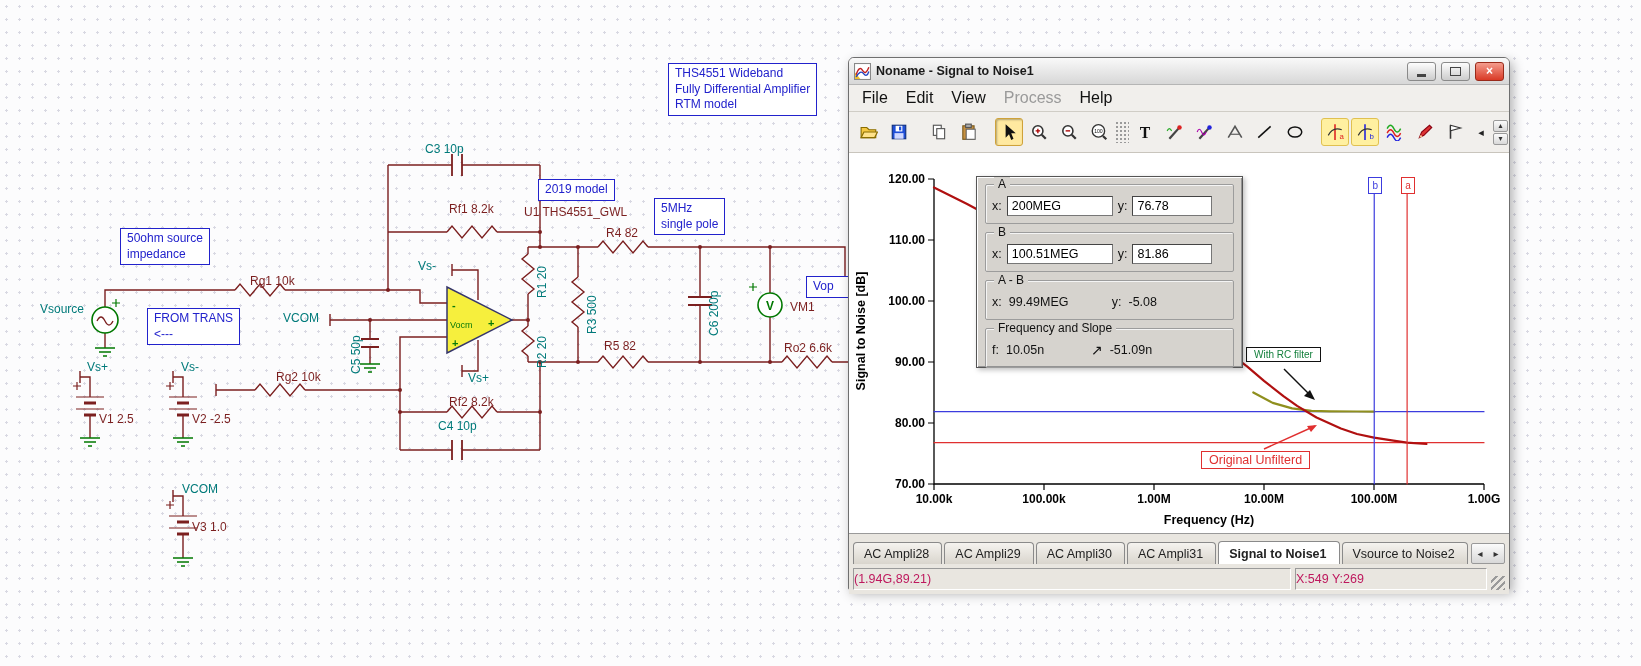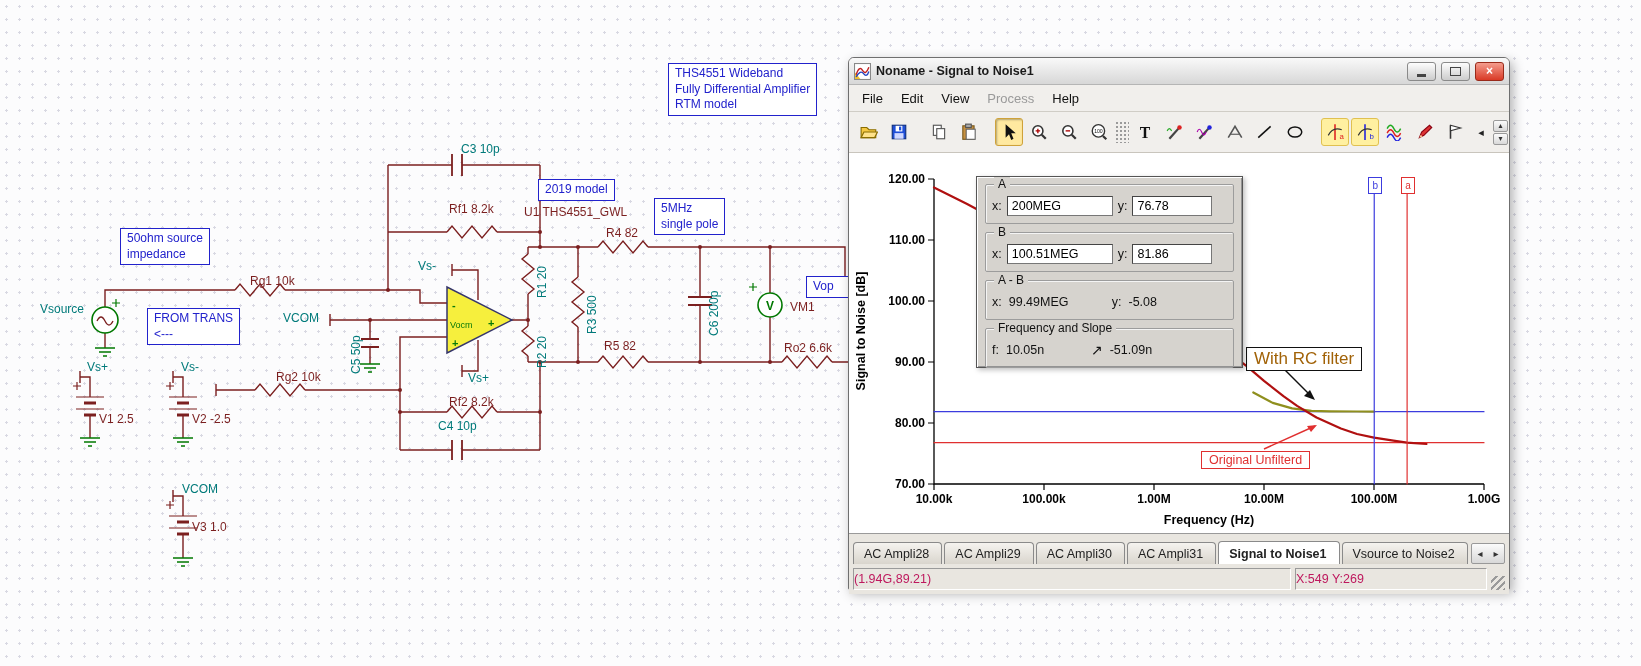--- a/index.html
+++ b/index.html
@@ -23,21 +23,21 @@
     background:linear-gradient(#f9f9f9,#d7d7d7);border-bottom:1px solid #b5b5b5;border-radius:5px 5px 0 0;}
   .titlebar .title{font-size:12.5px;font-weight:bold;color:#1a1a1a;flex:1;}
   .winbtn{width:27px;height:17px;border:1px solid #8a8a8a;border-radius:3px;
     background:linear-gradient(#fdfdfd,#cccccc);display:flex;align-items:center;justify-content:center;}
   .winbtn.close{background:linear-gradient(#f49c8d,#d93a26);border-color:#992a1a;color:#fff;
     font-size:12px;font-weight:bold;line-height:1;}
   .glyph-min{width:9px;height:3px;background:#444;margin-top:8px;}
   .glyph-max{width:9px;height:7px;border:1.5px solid #444;}
   .menubar{height:26px;flex:0 0 26px;display:flex;align-items:center;background:#f1efec;
     border-bottom:1px solid #d0cdc6;padding-left:4px;}
-  .menu-item{font-size:13px;color:#111;padding:4px 9px;}
+  .menu-item{font-size:16px;color:#111;padding:4px 9px;}
   .menu-item.disabled{color:#9a9a9a;}
   .toolbar{height:40px;flex:0 0 40px;display:flex;align-items:center;background:#f1efec;
     border-bottom:1px solid #c9c5bd;padding:0 6px;gap:2px;}
   .tb-btn{width:26px;height:26px;display:flex;align-items:center;justify-content:center;
     border:1px solid transparent;border-radius:3px;flex:0 0 26px;}
   .tb-btn.active{background:#ffe9a0;border-color:#cfa23a;box-shadow:inset 1px 1px 2px rgba(0,0,0,.3);}
   .tb-btn.lit{background:#fff0a0;border-color:#e0c050;}
   .tb-gap{width:8px;flex:0 0 8px;}
   .grid-sep{width:14px;height:22px;flex:0 0 14px;
     background-image:radial-gradient(#9a9a9a .8px,transparent 1px);background-size:4px 4px;}
@@ -47,21 +47,21 @@
     background:linear-gradient(#fbfbfb,#d8d8d8);border-radius:2px;padding:0;color:#333;}
   
   .chart-area{position:relative;flex:0 0 380px;height:380px;background:#fff;border-bottom:1px solid #9a9a9a;overflow:hidden;}
   .plot-text{font-family:"Liberation Sans",sans-serif;font-size:12px;font-weight:bold;fill:#000;}
   .axis-title{font-family:"Liberation Sans",sans-serif;font-size:12.5px;font-weight:bold;fill:#000;}
   .flag{position:absolute;top:24px;width:12px;height:15px;background:#fff;font-size:10px;
     line-height:15px;text-align:center;}
   .flag.b{border:1px solid var(--cursor_blue);color:var(--cursor_blue);}
   .flag.a{border:1px solid var(--cursor_red);color:var(--cursor_red);}
   .rc-box{position:absolute;left:397px;top:194px;border:1.5px solid #111;background:#fff;
-    color:#a16207;font-size:17px;padding:1px 7px;}
+    color:#15803d;font-size:10px;padding:1px 7px;}
   .orig-box{position:absolute;left:352px;top:298px;border:1.5px solid var(--cursor_red);background:#fff;
     color:var(--cursor_red);font-size:12.5px;padding:1px 7px;}
   
   .cursor-panel{position:absolute;left:127px;top:23px;width:267px;height:192px;background:#d6d3ce;
     border:1px solid #555;box-shadow:inset 1px 1px 0 #fff,inset -1px -1px 0 #939393,2px 2px 5px rgba(0,0,0,.25);
     box-sizing:border-box;padding:7px 8px 0 8px;font-size:12.5px;color:#111;}
   .group{position:relative;border:1px solid #9c9c9c;box-shadow:inset 1px 1px 0 #f4f4f4;
     border-radius:2px;height:34px;margin-bottom:8px;display:flex;align-items:center;padding:4px 6px 0 6px;gap:5px;}
   .group .gtitle{position:absolute;top:-8px;left:8px;background:#d6d3ce;padding:0 4px;font-size:12px;}
   .group input{height:18px;border:1px solid #777;border-top-color:#444;border-left-color:#444;
@@ -174,21 +174,21 @@
         <circle cx="700" cy="362" r="2"></circle>
           <circle cx="770" cy="362" r="2"></circle>
           <circle cx="400" cy="390" r="2"></circle>
         <circle cx="400" cy="412" r="2"></circle>
           <circle cx="540" cy="412" r="2"></circle>
           <circle cx="370" cy="320" r="2"></circle>
       </g>
     </svg>
 
     <div class="slabel teal" style="left:40px;top:303px">Vsource</div>
-    <div class="slabel teal" style="left:461px;top:143px">C3 10p</div>
+    <div class="slabel teal" style="left:425px;top:143px">C3 10p</div>
     <div class="slabel" style="left:449px;top:203px">Rf1 8.2k</div>
     <div class="slabel" style="left:524px;top:206px">U1 THS4551_GWL</div>
     <div class="slabel" style="left:606px;top:227px">R4 82</div>
     <div class="slabel" style="left:250px;top:275px">Rg1 10k</div>
     <div class="slabel teal" style="left:418px;top:260px">Vs-</div>
     <div class="slabel teal rot" style="left:536px;top:298px">R1 20</div>
     <div class="slabel teal rot" style="left:586px;top:334px">R3 500</div>
     <div class="slabel teal rot" style="left:708px;top:336px">C6 200p</div>
     <div class="slabel teal" style="left:283px;top:312px">VCOM</div>
     <div class="slabel teal rot" style="left:350px;top:374px">C5 50p</div>

